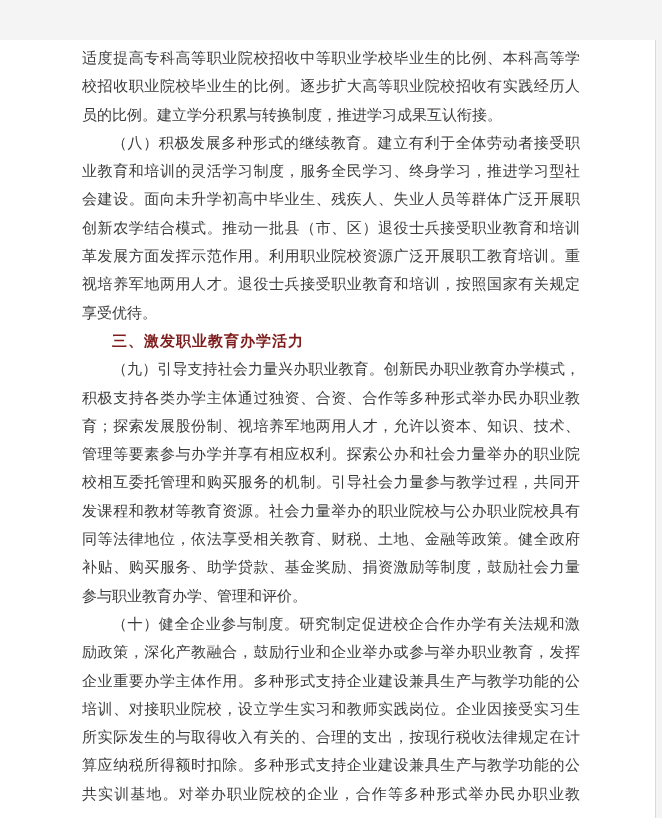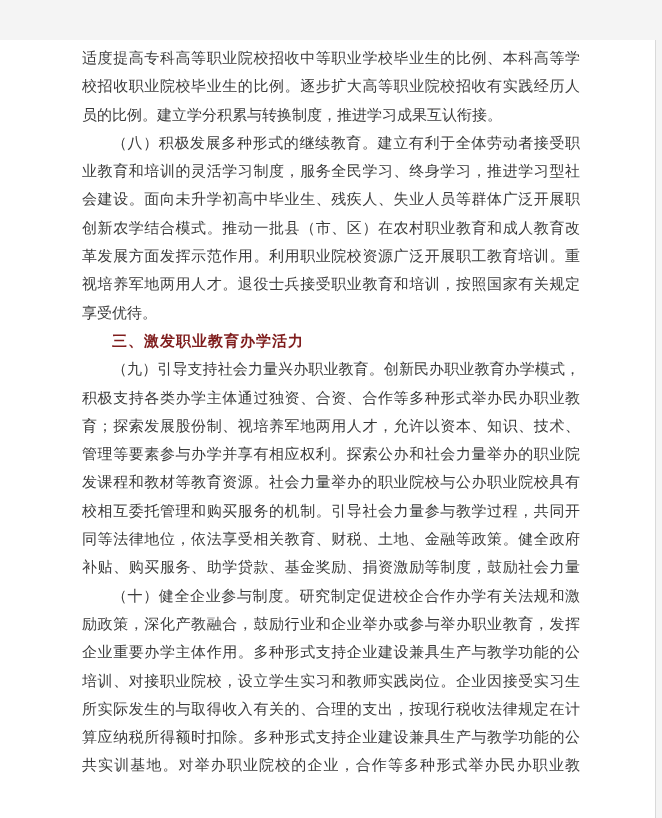--- a/index.html
+++ b/index.html
@@ -54,37 +54,38 @@
   <div class="content">
     <div class="para">
         <div class="tline full">适度提高专科高等职业院校招收中等职业学校毕业生的比例、本科高等学</div>
         <div class="tline full">校招收职业院校毕业生的比例。逐步扩大高等职业院校招收有实践经历人</div>
         <div class="tline">员的比例。建立学分积累与转换制度，推进学习成果互认衔接。</div>
       </div>
     <div class="para indent">
         <div class="tline full">（八）积极发展多种形式的继续教育。建立有利于全体劳动者接受职</div>
         <div class="tline full">业教育和培训的灵活学习制度，服务全民学习、终身学习，推进学习型社</div>
         <div class="tline full">会建设。面向未升学初高中毕业生、残疾人、失业人员等群体广泛开展职</div>
-        <div class="tline full">创新农学结合模式。推动一批县（市、区）在农村职业教育和成人教育改</div>
+        <div class="tline full">创新农学结合模式。推动一批县（市、区）退役士兵接受职业教育和培训</div>
         <div class="tline full">革发展方面发挥示范作用。利用职业院校资源广泛开展职工教育培训。重</div>
         <div class="tline full">视培养军地两用人才。退役士兵接受职业教育和培训，按照国家有关规定</div>
         <div class="tline">享受优待。</div>
       </div>
     <div class="para indent heading">
         <div class="tline">三、激发职业教育办学活力</div>
       </div>
     <div class="para indent">
         <div class="tline full">（九）引导支持社会力量兴办职业教育。创新民办职业教育办学模式，</div>
         <div class="tline full">积极支持各类办学主体通过独资、合资、合作等多种形式举办民办职业教</div>
         <div class="tline full">育；探索发展股份制、视培养军地两用人才，允许以资本、知识、技术、</div>
         <div class="tline full">管理等要素参与办学并享有相应权利。探索公办和社会力量举办的职业院</div>
+        <div class="tline full">校相互委托管理和购买服务的机制。引导社会力量参与教学过程，共同开</div>
         <div class="tline full">发课程和教材等教育资源。社会力量举办的职业院校与公办职业院校具有</div>
-        <div class="tline full">校相互委托管理和购买服务的机制。引导社会力量参与教学过程，共同开</div>
         <div class="tline full">同等法律地位，依法享受相关教育、财税、土地、金融等政策。健全政府</div>
         <div class="tline full">补贴、购买服务、助学贷款、基金奖励、捐资激励等制度，鼓励社会力量</div>
+        <div class="tline">参与职业教育办学、管理和评价。</div>
       </div>
     <div class="para indent">
         <div class="tline full">（十）健全企业参与制度。研究制定促进校企合作办学有关法规和激</div>
         <div class="tline full">励政策，深化产教融合，鼓励行业和企业举办或参与举办职业教育，发挥</div>
         <div class="tline full">企业重要办学主体作用。多种形式支持企业建设兼具生产与教学功能的公</div>
         <div class="tline full">培训、对接职业院校，设立学生实习和教师实践岗位。企业因接受实习生</div>
         <div class="tline full">所实际发生的与取得收入有关的、合理的支出，按现行税收法律规定在计</div>
         <div class="tline full">算应纳税所得额时扣除。多种形式支持企业建设兼具生产与教学功能的公</div>
         <div class="tline full">共实训基地。对举办职业院校的企业，合作等多种形式举办民办职业教</div>
       </div>

